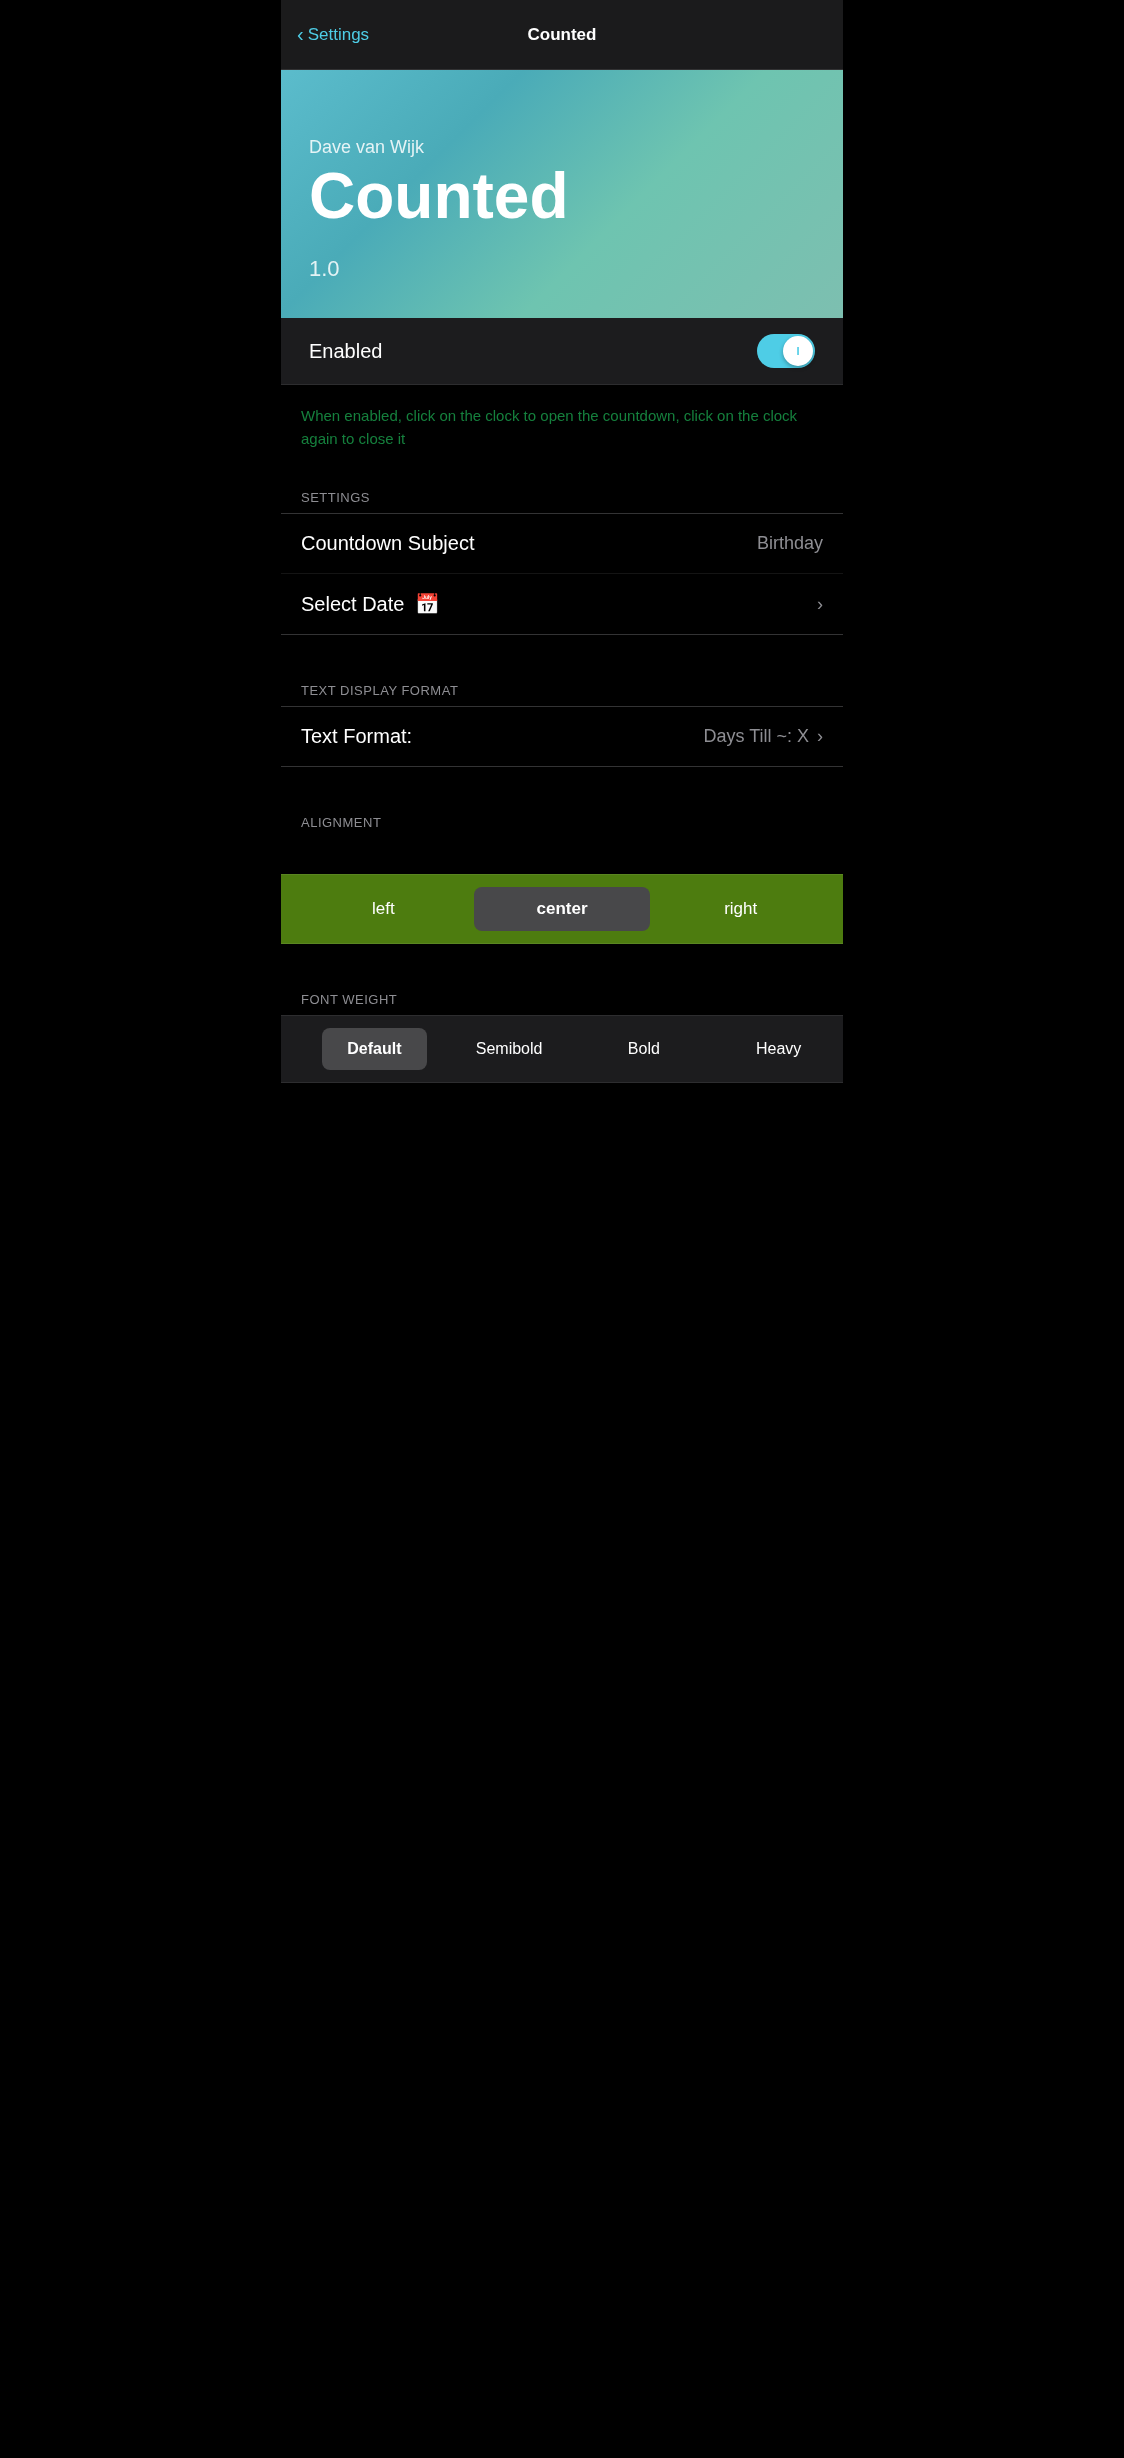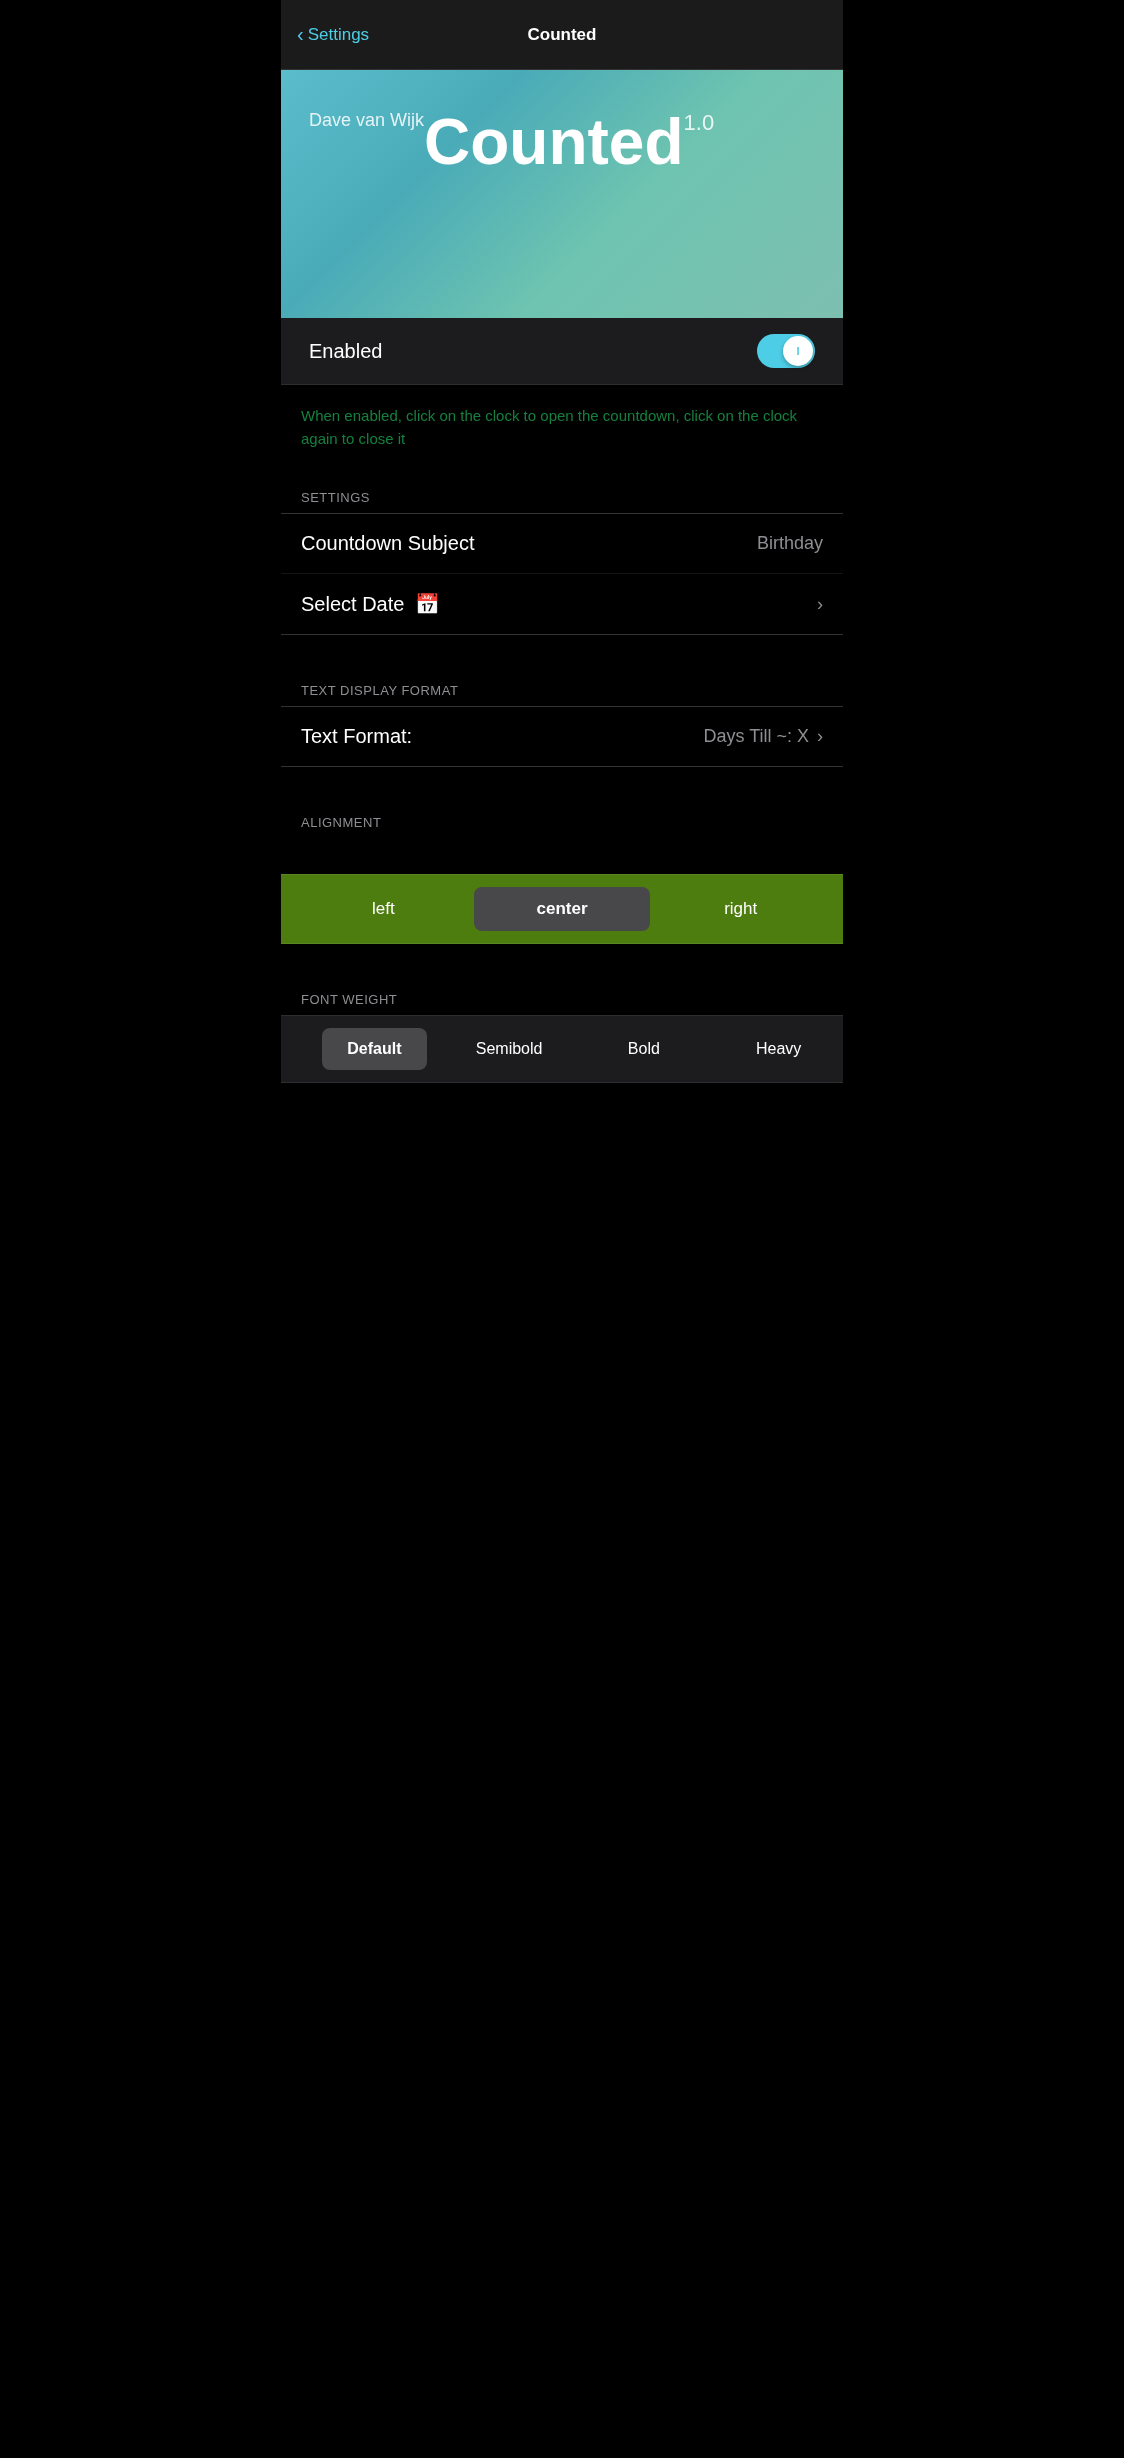--- a/index.html
+++ b/index.html
@@ -52,21 +52,22 @@
       font-weight: 700;
       color: #fff;
     }
 
     
     .app-banner {
       background: linear-gradient(135deg, #5bbccc 0%, #4aabb8 30%, #6ec4b0 60%, #7dbfb0 100%);
       padding: 40px 28px 36px;
       min-height: 248px;
       display: flex;
-      flex-direction: row;
+      flex-direction: column;
+      justify-content: flex-end;
     }
 
     .app-developer {
       font-size: 18px;
       color: rgba(255,255,255,0.85);
       font-weight: 400;
       margin-bottom: 6px;
     }
 
     .app-name {
@@ -74,20 +75,21 @@
       font-weight: 800;
       color: #fff;
       line-height: 1;
       margin-bottom: 8px;
     }
 
     .app-version {
       font-size: 22px;
       color: rgba(255,255,255,0.85);
       font-weight: 400;
+      margin-top: 20px;
     }
 
     .settings-group {
       background: #1c1c1e;
       border-top: 1px solid rgba(255,255,255,0.1);
       border-bottom: 1px solid rgba(255,255,255,0.1);
     }
 
     
     .enabled-row {

